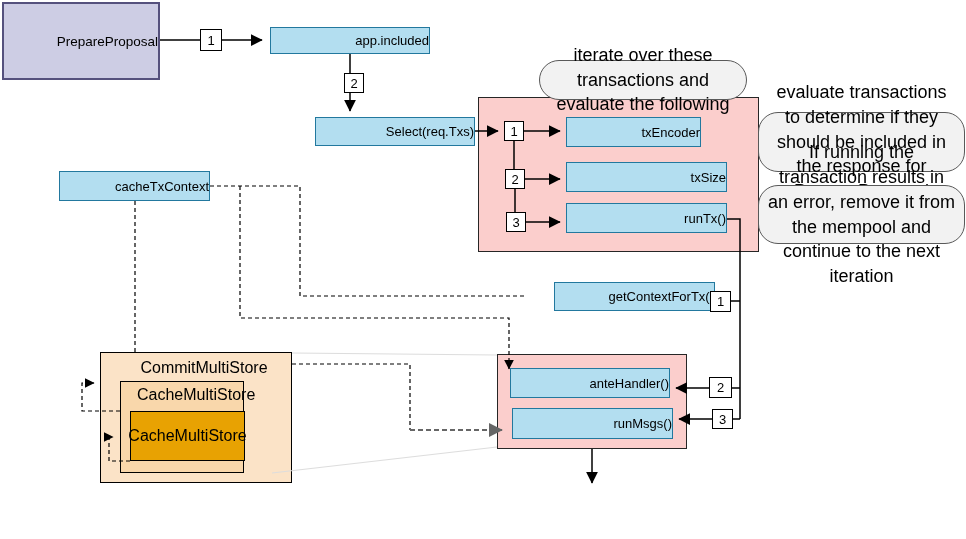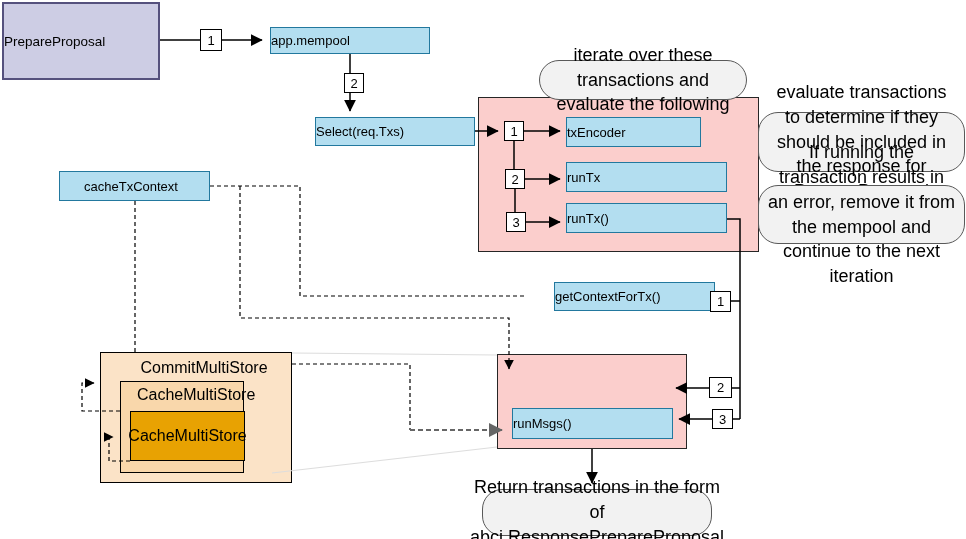--- a/index.html
+++ b/index.html
@@ -7,21 +7,21 @@
     position:relative;width:966px;height:539px;overflow:hidden;
     font-family:"Liberation Sans","DejaVu Sans",sans-serif;color:#000;background:#fff;
   }
   #wires{position:absolute;left:0;top:0;z-index:2;}
   .container{position:absolute;box-sizing:border-box;z-index:1;}
   .pink{background:var(--pink-fill);border:1px solid var(--pink-border);}
   .store{box-sizing:border-box;border:1px solid var(--store-border);position:absolute;}
   .store-label{position:absolute;left:0;right:0;text-align:center;font-size:16px;line-height:18px;padding-left:16px;}
   .node{
     position:absolute;box-sizing:border-box;z-index:3;
-    display:flex;align-items:center;justify-content:flex-start;
+    display:flex;align-items:center;justify-content:flex-end;
     background:var(--node-fill);border:1px solid var(--node-border);
     font-size:13px;
   }
   .node.purple{background:var(--purple-fill);border:2px solid var(--purple-border);font-size:13.5px;}
   .badge{
     position:absolute;box-sizing:border-box;z-index:3;
     display:flex;align-items:center;justify-content:center;
     background:var(--badge-fill);border:1px solid var(--badge-border);
     font-size:13px;
   }
@@ -93,39 +93,42 @@
       <path d="M130,461 H109 V437 H113" marker-end="url(#ab)"></path>
     </g>
 
     <path d="M410,430 H502" stroke="#666" stroke-width="1.8" fill="none" stroke-dasharray="5 3" marker-end="url(#ag)"></path>
   </svg>
 
   <div class="node purple" style="left:2px;top:2px;width:158px;height:78px;">
     <span>PrepareProposal</span>
   </div>
   <div class="node" style="left:270px;top:27px;width:160px;height:27px;">
-    <span>app.mempool</span>
+    <span>app.included</span>
   </div>
   <div class="node" style="left:270px;top:117px;width:160px;height:29px;margin-left:45px;">
     <span>Select(req.Txs)</span>
   </div>
   <div class="node" style="left:566px;top:117px;width:135px;height:30px;">
     <span>txEncoder</span>
   </div>
   <div class="node" style="left:566px;top:162px;width:161px;height:30px;">
-    <span>runTx</span>
+    <span>txSize</span>
   </div>
   <div class="node" style="left:566px;top:203px;width:161px;height:30px;">
     <span>runTx()</span>
   </div>
   <div class="node" style="left:59px;top:171px;width:151px;height:30px;padding-left:24px;">
     <span>cacheTxContext</span>
   </div>
   <div class="node" style="left:554px;top:282px;width:161px;height:29px;">
     <span>getContextForTx()</span>
+  </div>
+  <div class="node" style="left:510px;top:368px;width:160px;height:30px;">
+    <span>anteHandler()</span>
   </div>
   <div class="node" style="left:512px;top:408px;width:161px;height:31px;">
     <span>runMsgs()</span>
   </div>
 
   <div class="badge" style="left:200px;top:29px;width:22px;height:22px;">1</div>
   <div class="badge" style="left:344px;top:73px;width:20px;height:20px;">2</div>
   <div class="badge" style="left:504px;top:121px;width:20px;height:20px;">1</div>
   <div class="badge" style="left:505px;top:169px;width:20px;height:20px;">2</div>
   <div class="badge" style="left:506px;top:212px;width:20px;height:20px;">3</div>
@@ -135,17 +138,14 @@
 
   <div class="callout" style="left:539px;top:60px;width:208px;height:40px;">
     <span>iterate over these transactions and evaluate the following</span>
   </div>
   <div class="callout" style="left:758px;top:112px;width:207px;height:60px;align-items:center;">
     <span>evaluate transactions to determine if they should be included in the response for PrepareProposal</span>
   </div>
   <div class="callout" style="left:758px;top:185px;width:207px;height:59px;">
     <span>If running the transaction results in an error, remove it from the mempool and continue to the next iteration</span>
   </div>
-  <div class="callout" style="left:482px;top:489px;width:230px;height:47px;">
-    <span>Return transactions in the form of abci.ResponsePrepareProposal</span>
-  </div>
 
 </div>
 
 </body></html>

